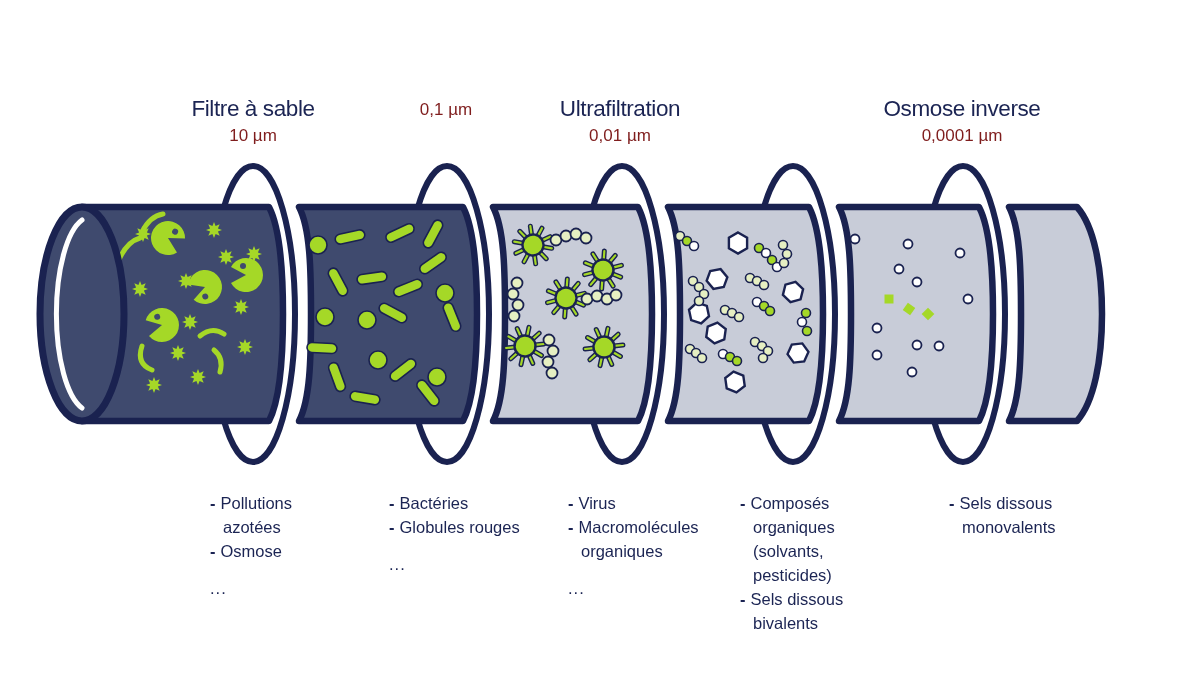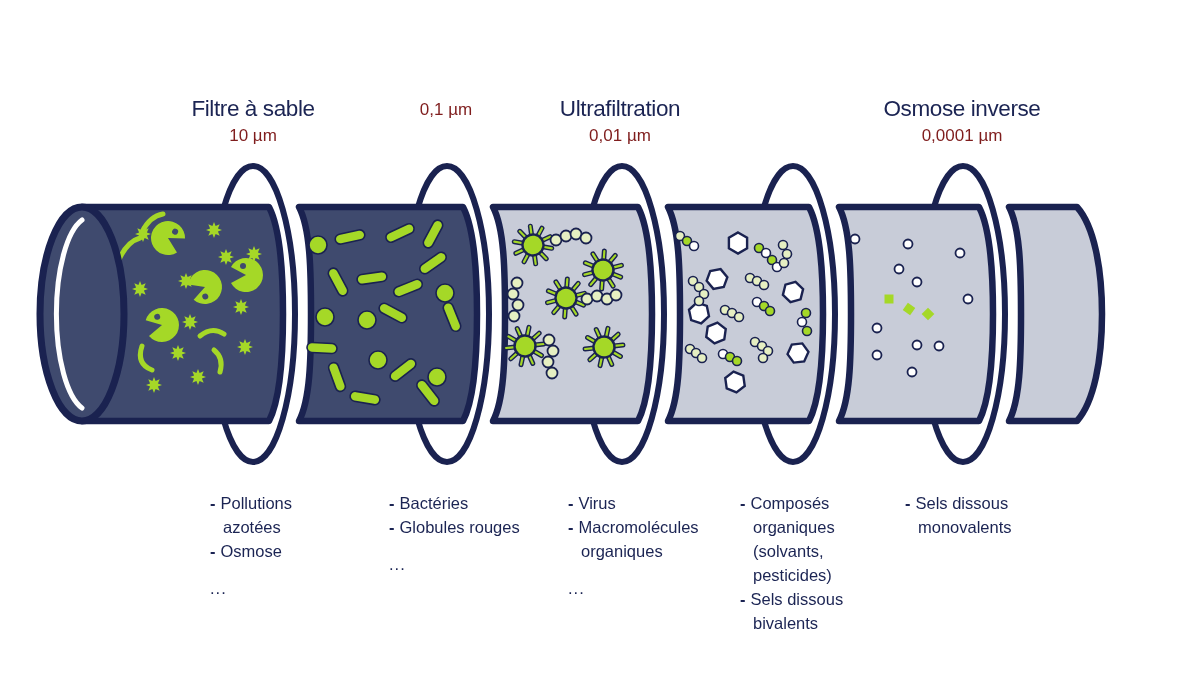--- a/index.html
+++ b/index.html
@@ -354,17 +354,17 @@
   </div>
   <div class="stage-list" style="left:568px;width:140px">
     <div class="li"><span class="dash">-</span><span>Virus</span></div>
     <div class="li"><span class="dash">-</span><span>Macromolécules organiques</span></div>
     <div class="more">...</div>
   </div>
   <div class="stage-list" style="left:740px;width:114px">
     <div class="li"><span class="dash">-</span><span>Composés organiques (solvants, pesticides)</span></div>
     <div class="li"><span class="dash">-</span><span>Sels dissous bivalents</span></div>
   </div>
-  <div class="stage-list" style="left:905px;width:125px">
+  <div class="stage-list" style="left:949px;width:125px">
     <div class="li"><span class="dash">-</span><span>Sels dissous monovalents</span></div>
   </div>
 
 </div>
 
 </body></html>

